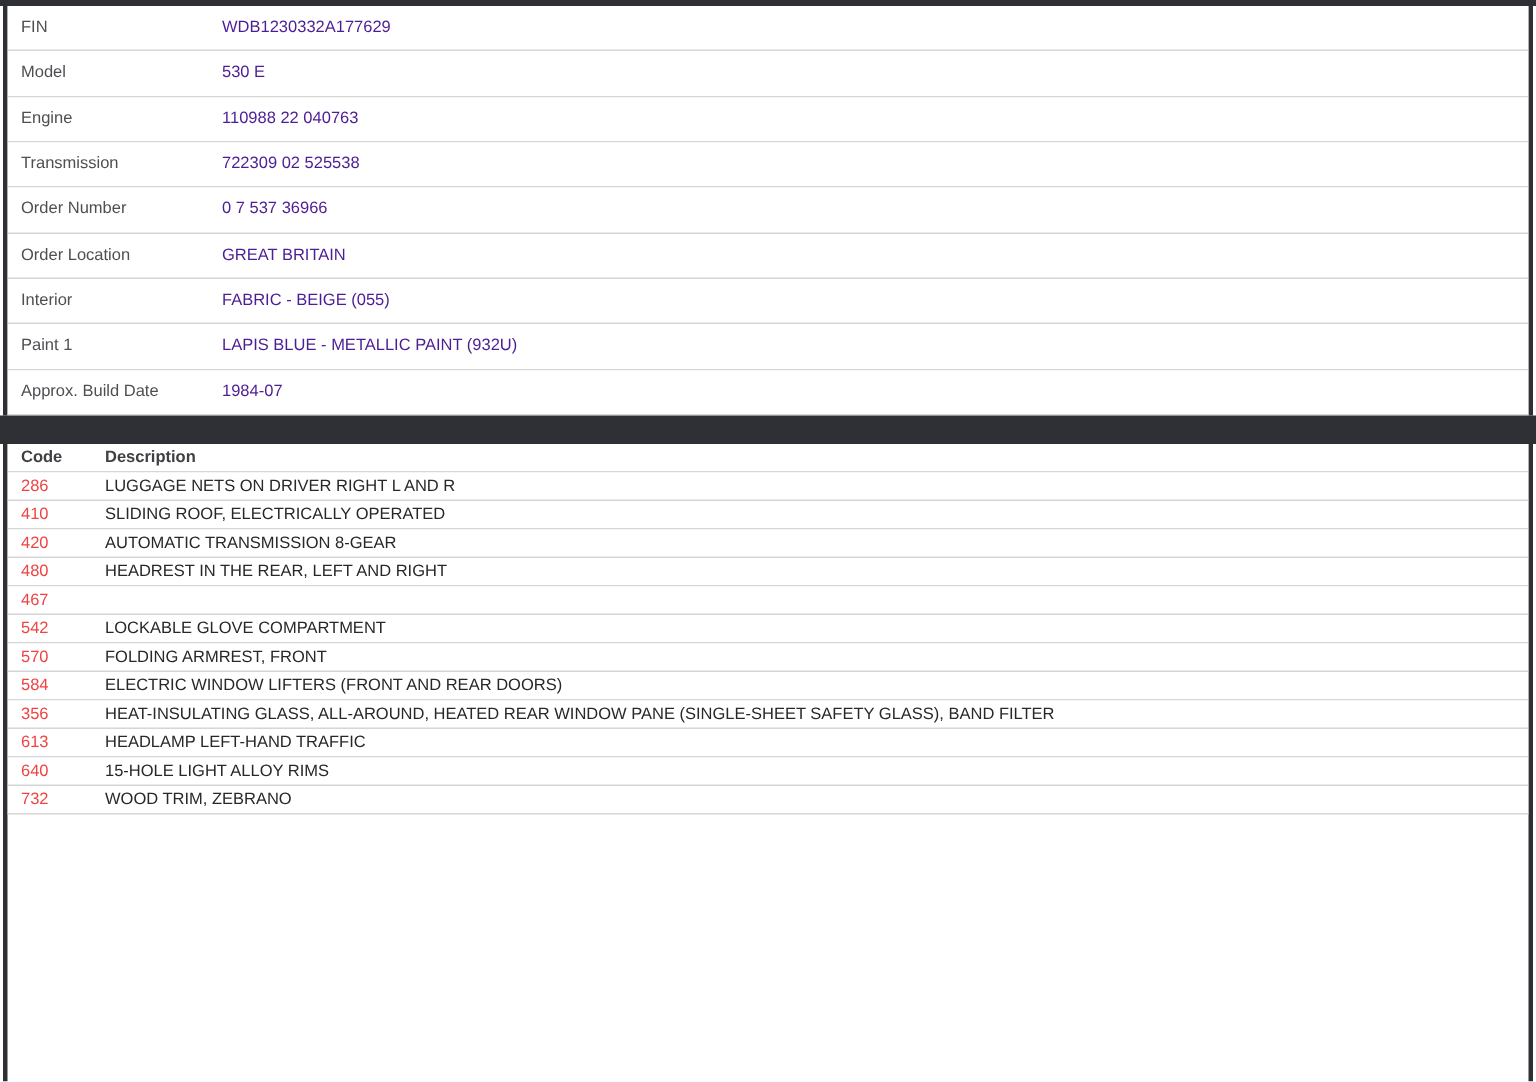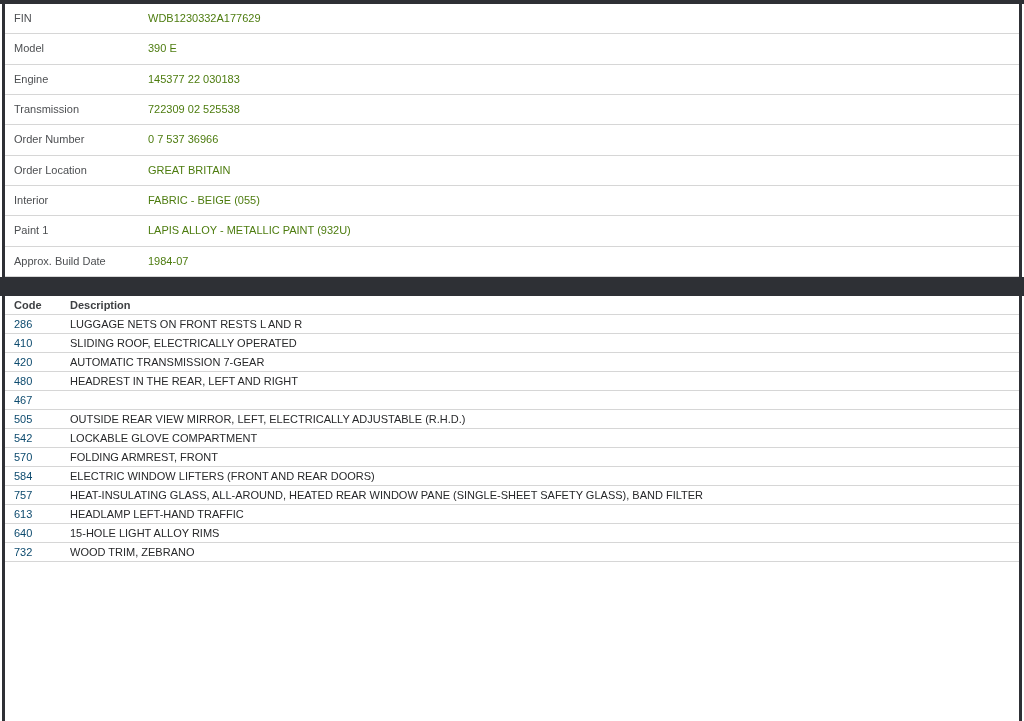--- a/index.html
+++ b/index.html
@@ -42,120 +42,116 @@
   #options-card .row { height: 19px; }
 
   .cell { font-size: 11px; line-height: 1; white-space: nowrap; }
 
   
   .info-label {
     width: 143px; flex: 0 0 143px;
     padding-left: 9px;
     color: #4d4f52;
   }
-  .info-value { color: #4d7c0f; }
+  .info-value { color: #4c1d95; }
 
   
   .opt-code {
     width: 65px; flex: 0 0 65px;
     padding-left: 9px;
-    color: #0c4a6e;
+    color: #ef4444;
   }
   .opt-desc { color: #27282a; }
 
   .header-row .cell { font-weight: 700; color: #3e4043; }
 </style>
 </head>
 <body>
 
 <div class="top-bar"></div>
 
 <section class="card" id="vehicle-card">
   <div class="row">
     <div class="cell info-label">FIN</div>
     <div class="cell info-value">WDB1230332A177629</div>
   </div>
   <div class="row">
     <div class="cell info-label">Model</div>
-    <div class="cell info-value">390 E</div>
+    <div class="cell info-value">530 E</div>
   </div>
   <div class="row">
     <div class="cell info-label">Engine</div>
-    <div class="cell info-value">145377 22 030183</div>
+    <div class="cell info-value">110988 22 040763</div>
   </div>
   <div class="row">
     <div class="cell info-label">Transmission</div>
     <div class="cell info-value">722309 02 525538</div>
   </div>
   <div class="row">
     <div class="cell info-label">Order Number</div>
     <div class="cell info-value">0 7 537 36966</div>
   </div>
   <div class="row">
     <div class="cell info-label">Order Location</div>
     <div class="cell info-value">GREAT BRITAIN</div>
   </div>
   <div class="row">
     <div class="cell info-label">Interior</div>
     <div class="cell info-value">FABRIC - BEIGE (055)</div>
   </div>
   <div class="row">
     <div class="cell info-label">Paint 1</div>
-    <div class="cell info-value">LAPIS ALLOY - METALLIC PAINT (932U)</div>
+    <div class="cell info-value">LAPIS BLUE - METALLIC PAINT (932U)</div>
   </div>
   <div class="row">
     <div class="cell info-label">Approx. Build Date</div>
     <div class="cell info-value">1984-07</div>
   </div>
 </section>
 
 <div class="section-band"></div>
 
 <section class="card" id="options-card">
   <div class="row header-row">
     <div class="cell opt-code">Code</div>
     <div class="cell opt-desc">Description</div>
   </div>
   <div class="row">
     <div class="cell opt-code">286</div>
-    <div class="cell opt-desc">LUGGAGE NETS ON FRONT RESTS L AND R</div>
+    <div class="cell opt-desc">LUGGAGE NETS ON DRIVER RIGHT L AND R</div>
   </div>
   <div class="row">
     <div class="cell opt-code">410</div>
     <div class="cell opt-desc">SLIDING ROOF, ELECTRICALLY OPERATED</div>
   </div>
   <div class="row">
     <div class="cell opt-code">420</div>
-    <div class="cell opt-desc">AUTOMATIC TRANSMISSION 7-GEAR</div>
+    <div class="cell opt-desc">AUTOMATIC TRANSMISSION 8-GEAR</div>
   </div>
   <div class="row">
     <div class="cell opt-code">480</div>
     <div class="cell opt-desc">HEADREST IN THE REAR, LEFT AND RIGHT</div>
   </div>
   <div class="row">
     <div class="cell opt-code">467</div>
-  </div>
-  <div class="row">
-    <div class="cell opt-code">505</div>
-    <div class="cell opt-desc">OUTSIDE REAR VIEW MIRROR, LEFT, ELECTRICALLY ADJUSTABLE (R.H.D.)</div>
   </div>
   <div class="row">
     <div class="cell opt-code">542</div>
     <div class="cell opt-desc">LOCKABLE GLOVE COMPARTMENT</div>
   </div>
   <div class="row">
     <div class="cell opt-code">570</div>
     <div class="cell opt-desc">FOLDING ARMREST, FRONT</div>
   </div>
   <div class="row">
     <div class="cell opt-code">584</div>
     <div class="cell opt-desc">ELECTRIC WINDOW LIFTERS (FRONT AND REAR DOORS)</div>
   </div>
   <div class="row">
-    <div class="cell opt-code">757</div>
+    <div class="cell opt-code">356</div>
     <div class="cell opt-desc">HEAT-INSULATING GLASS, ALL-AROUND, HEATED REAR WINDOW PANE (SINGLE-SHEET SAFETY GLASS), BAND FILTER</div>
   </div>
   <div class="row">
     <div class="cell opt-code">613</div>
     <div class="cell opt-desc">HEADLAMP LEFT-HAND TRAFFIC</div>
   </div>
   <div class="row">
     <div class="cell opt-code">640</div>
     <div class="cell opt-desc">15-HOLE LIGHT ALLOY RIMS</div>
   </div>

